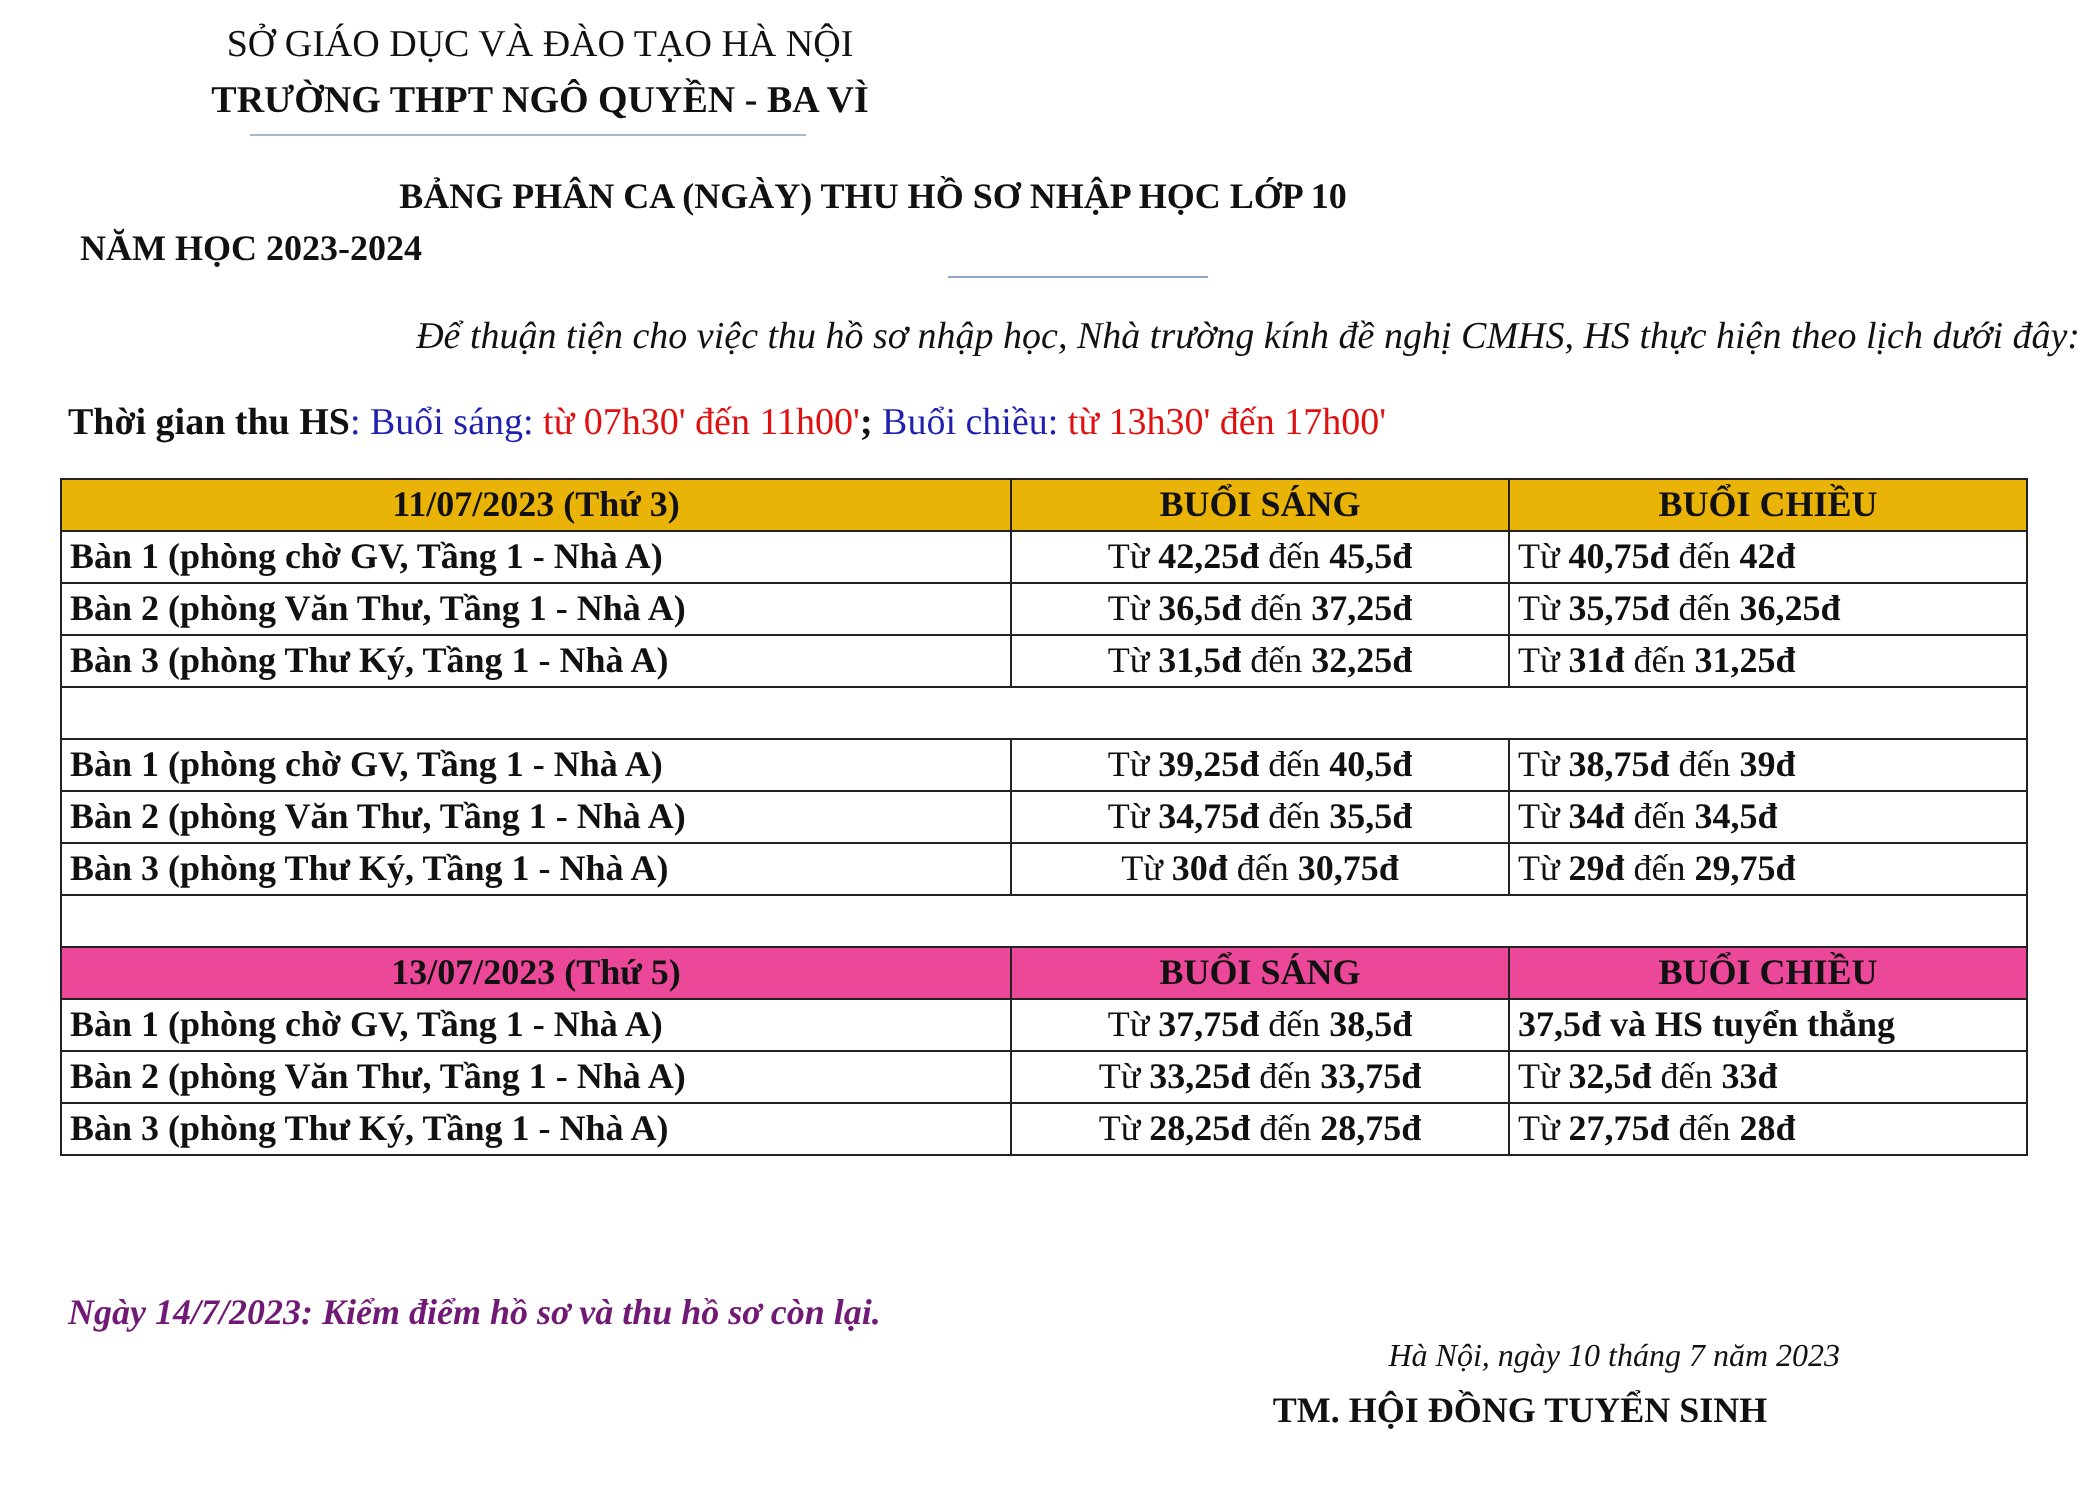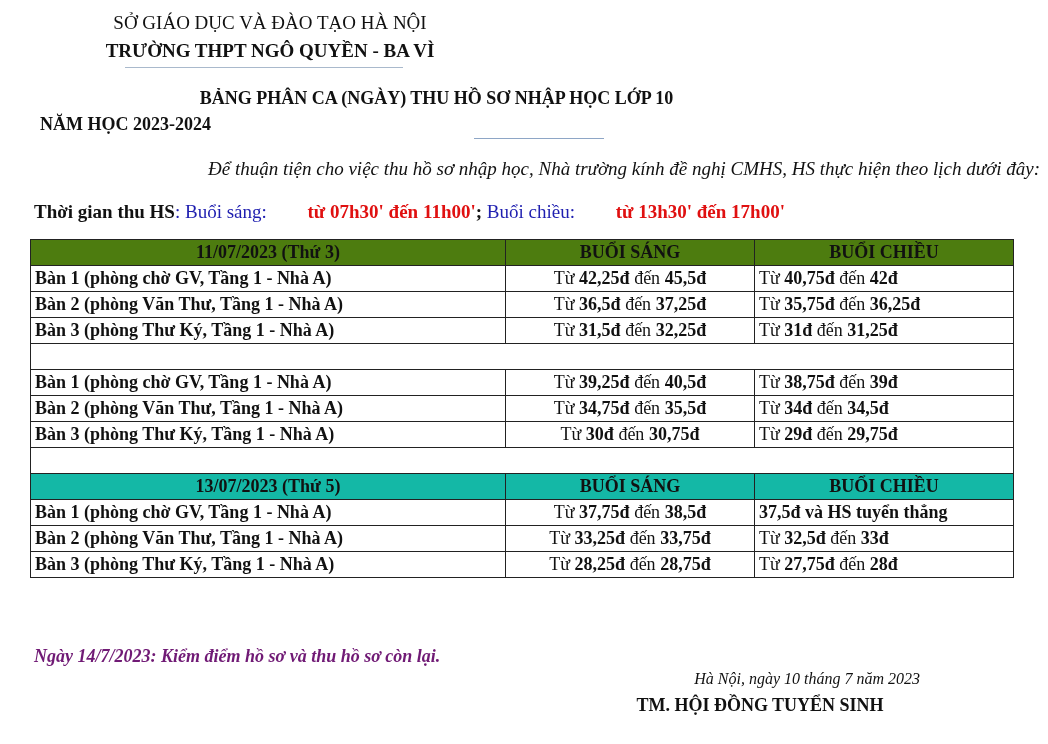--- a/index.html
+++ b/index.html
@@ -9,31 +9,31 @@
   .org1 { left:60px; top:12px; width:420px; text-align:center; font-size:19px; }
   .org2 { left:60px; top:40px; width:420px; text-align:center; font-size:19px; font-weight:bold; }
   .rule1 { left:125px; top:67px; width:278px; height:1px; background:#a9b9cc; }
   .title1 { left:0; top:88px; width:873px; text-align:center; font-size:18px; font-weight:bold; }
   .title2 { left:0; top:114px; width:884px; text-align:left; font-size:18px; font-weight:bold;margin-left:40px; }
   .rule2 { left:474px; top:138px; width:130px; height:1px; background:#8ea6c6; }
   .intro { left:0; top:158px; width:1040px; text-align:right; font-size:19px; font-style:italic; }
   .timeline { left:34px; top:201px; font-size:19px; white-space:nowrap; }
   .tl-label { font-weight:bold; color:#111; }
   .blue { color:#1f1fb0; }
-  .red { color:#e01010; font-weight:bold;margin-left:36px; }
+  .red { color:#e01010; font-weight:normal; }
   table.sched { position:absolute; left:30px; top:239px; width:984px;
                 border-collapse:collapse; font-size:18px; }
   table.sched td { border:1px solid #222; height:25px; padding:0 4px; line-height:25px; }
   td.c1 { width:466px; font-weight:bold; }
   td.c2 { width:240px; text-align:center; }
   td.c3 { width:250px; text-align:left; }
   tr.hdr td { font-weight:bold; text-align:center; }
-  tr.g td { background:#4d7c0f; }
+  tr.g td { background:#eab308; }
   tr.p td { background:#f8cbcb; }
-  tr.o td { background:#14b8a6; }
+  tr.o td { background:#ec4899; }
   tr.sp td { height:25px; border-left:1px solid #222; border-right:1px solid #222; }
   b.v { font-weight:bold; }
   .note { left:34px; top:646px; font-size:18px; font-style:italic; font-weight:bold; color:#701a75; }
   .place { left:600px; top:670px; width:320px; text-align:right; font-size:16px; font-style:italic; }
   .sign { left:600px; top:695px; width:320px; text-align:center; font-size:18px; font-weight:bold; }
 </style>
 </head>
 <body>
 
 <div class="abs org1">SỞ GIÁO DỤC VÀ ĐÀO TẠO HÀ NỘI</div>

